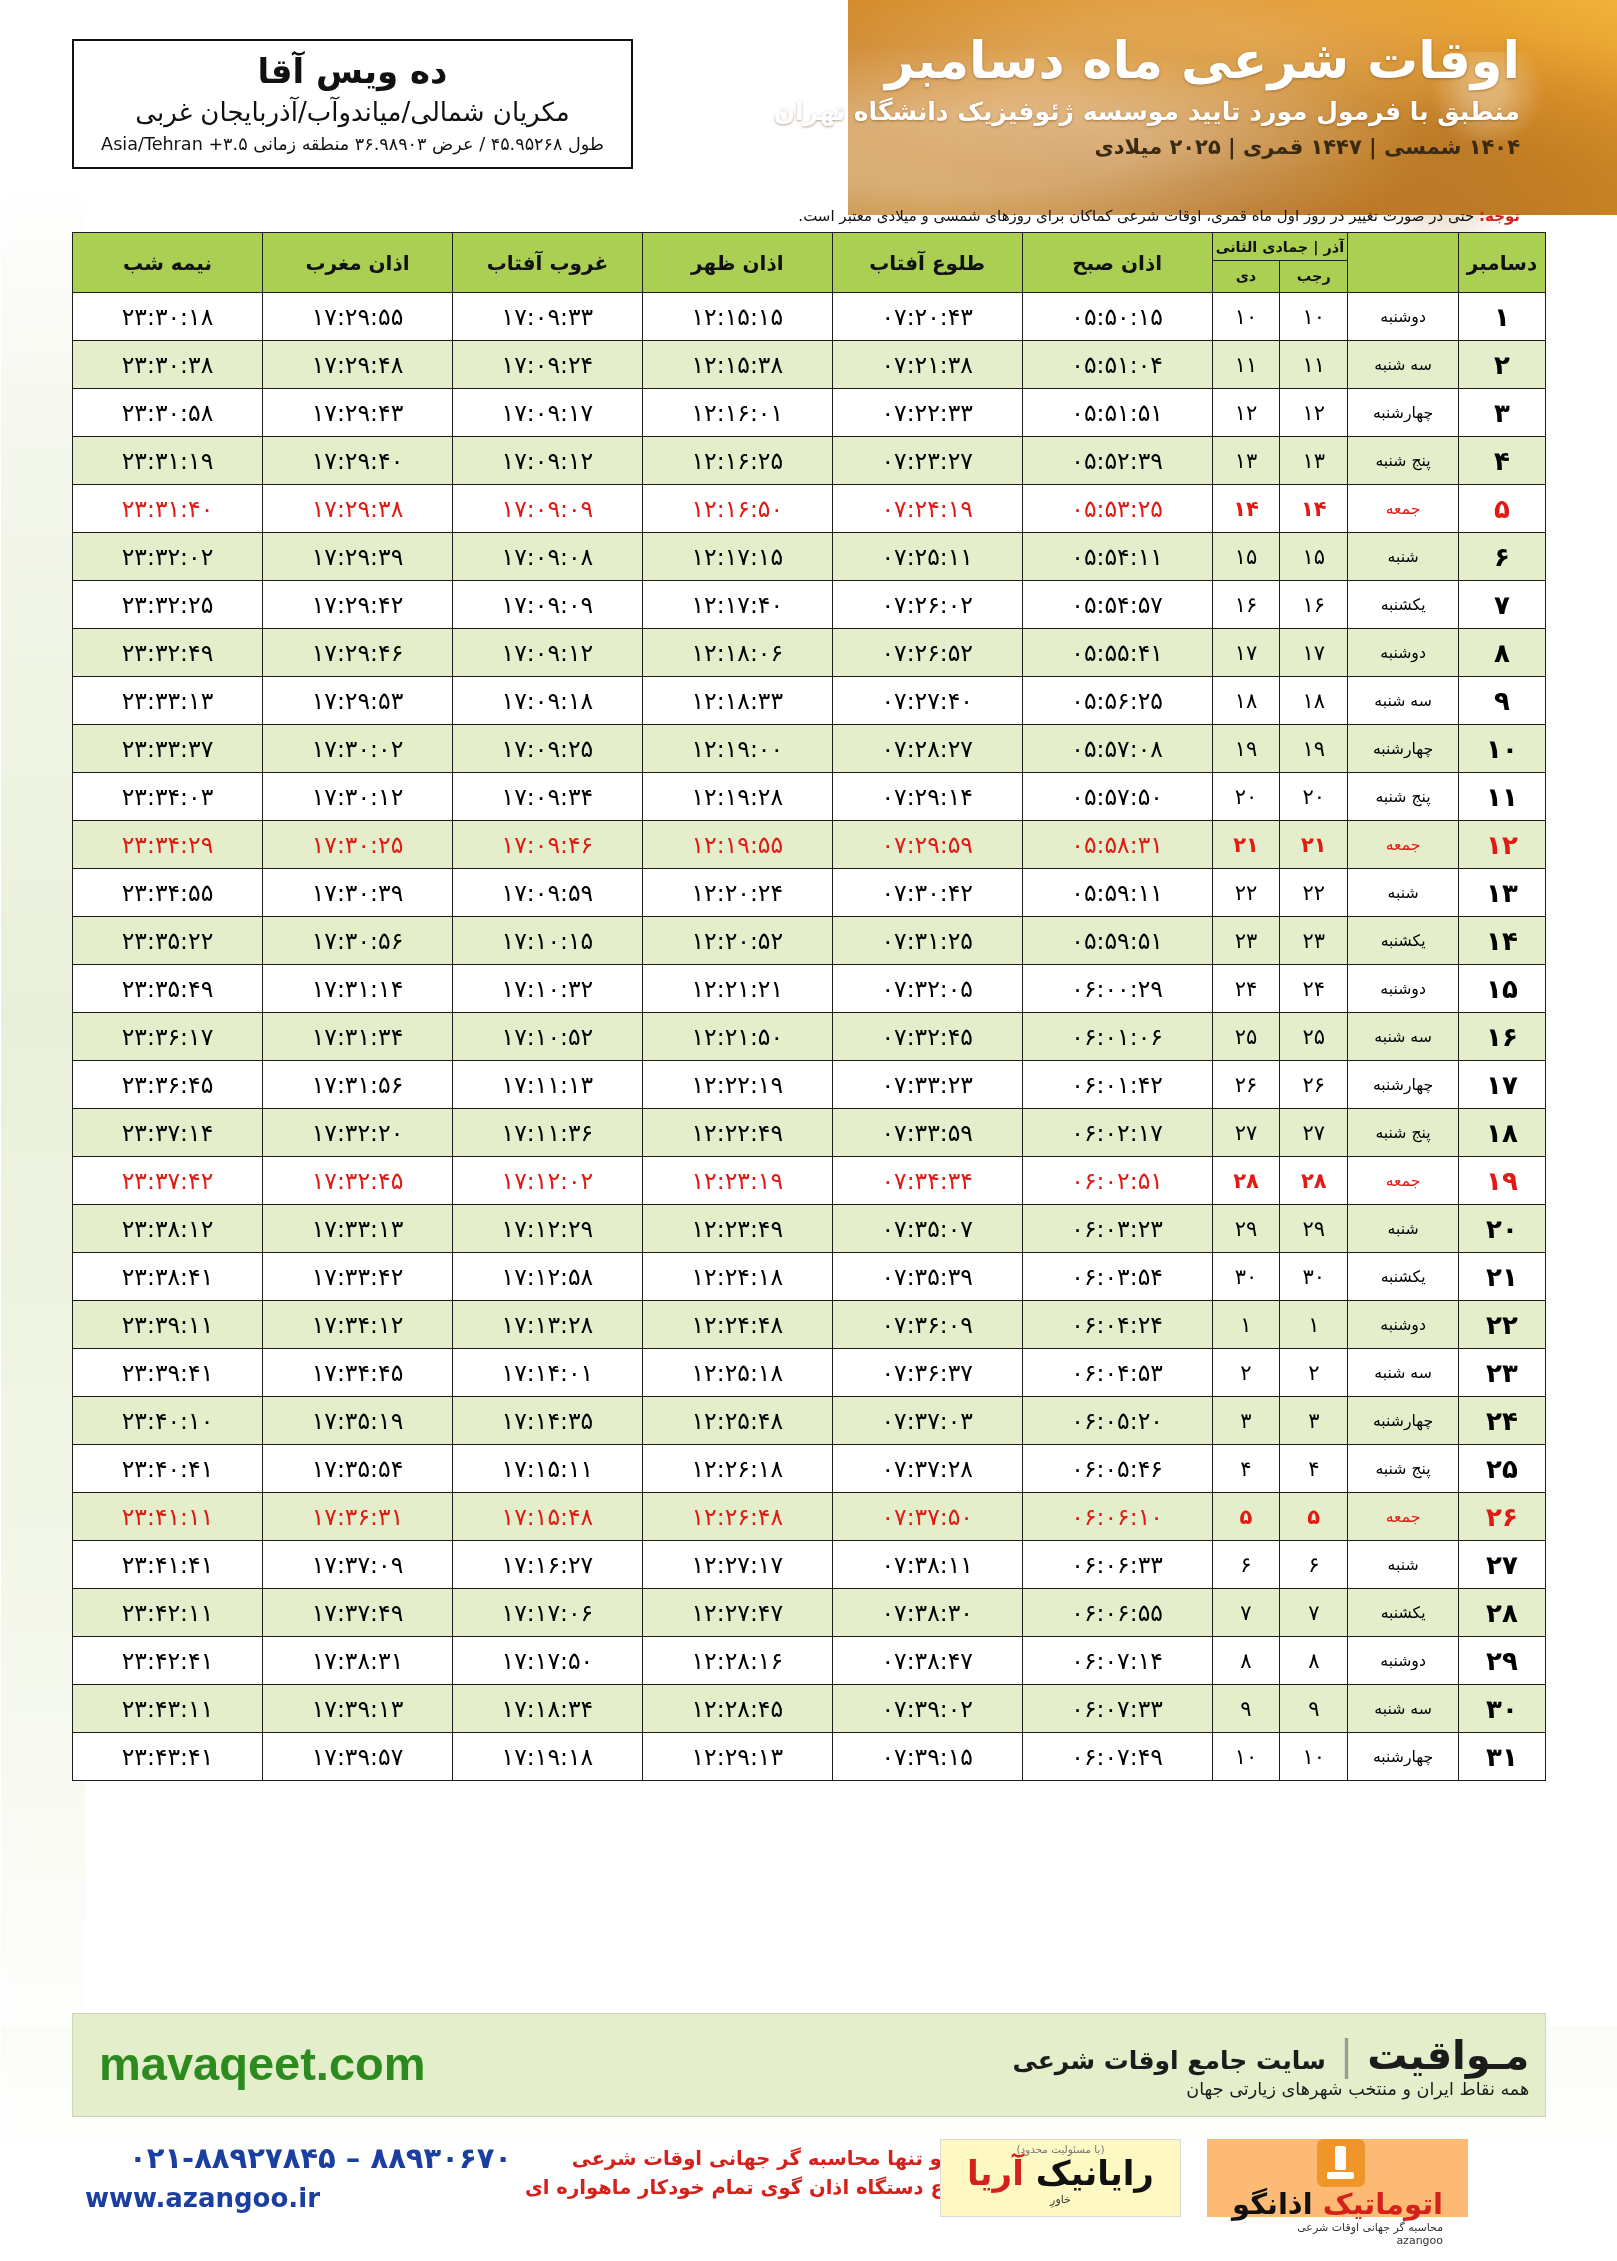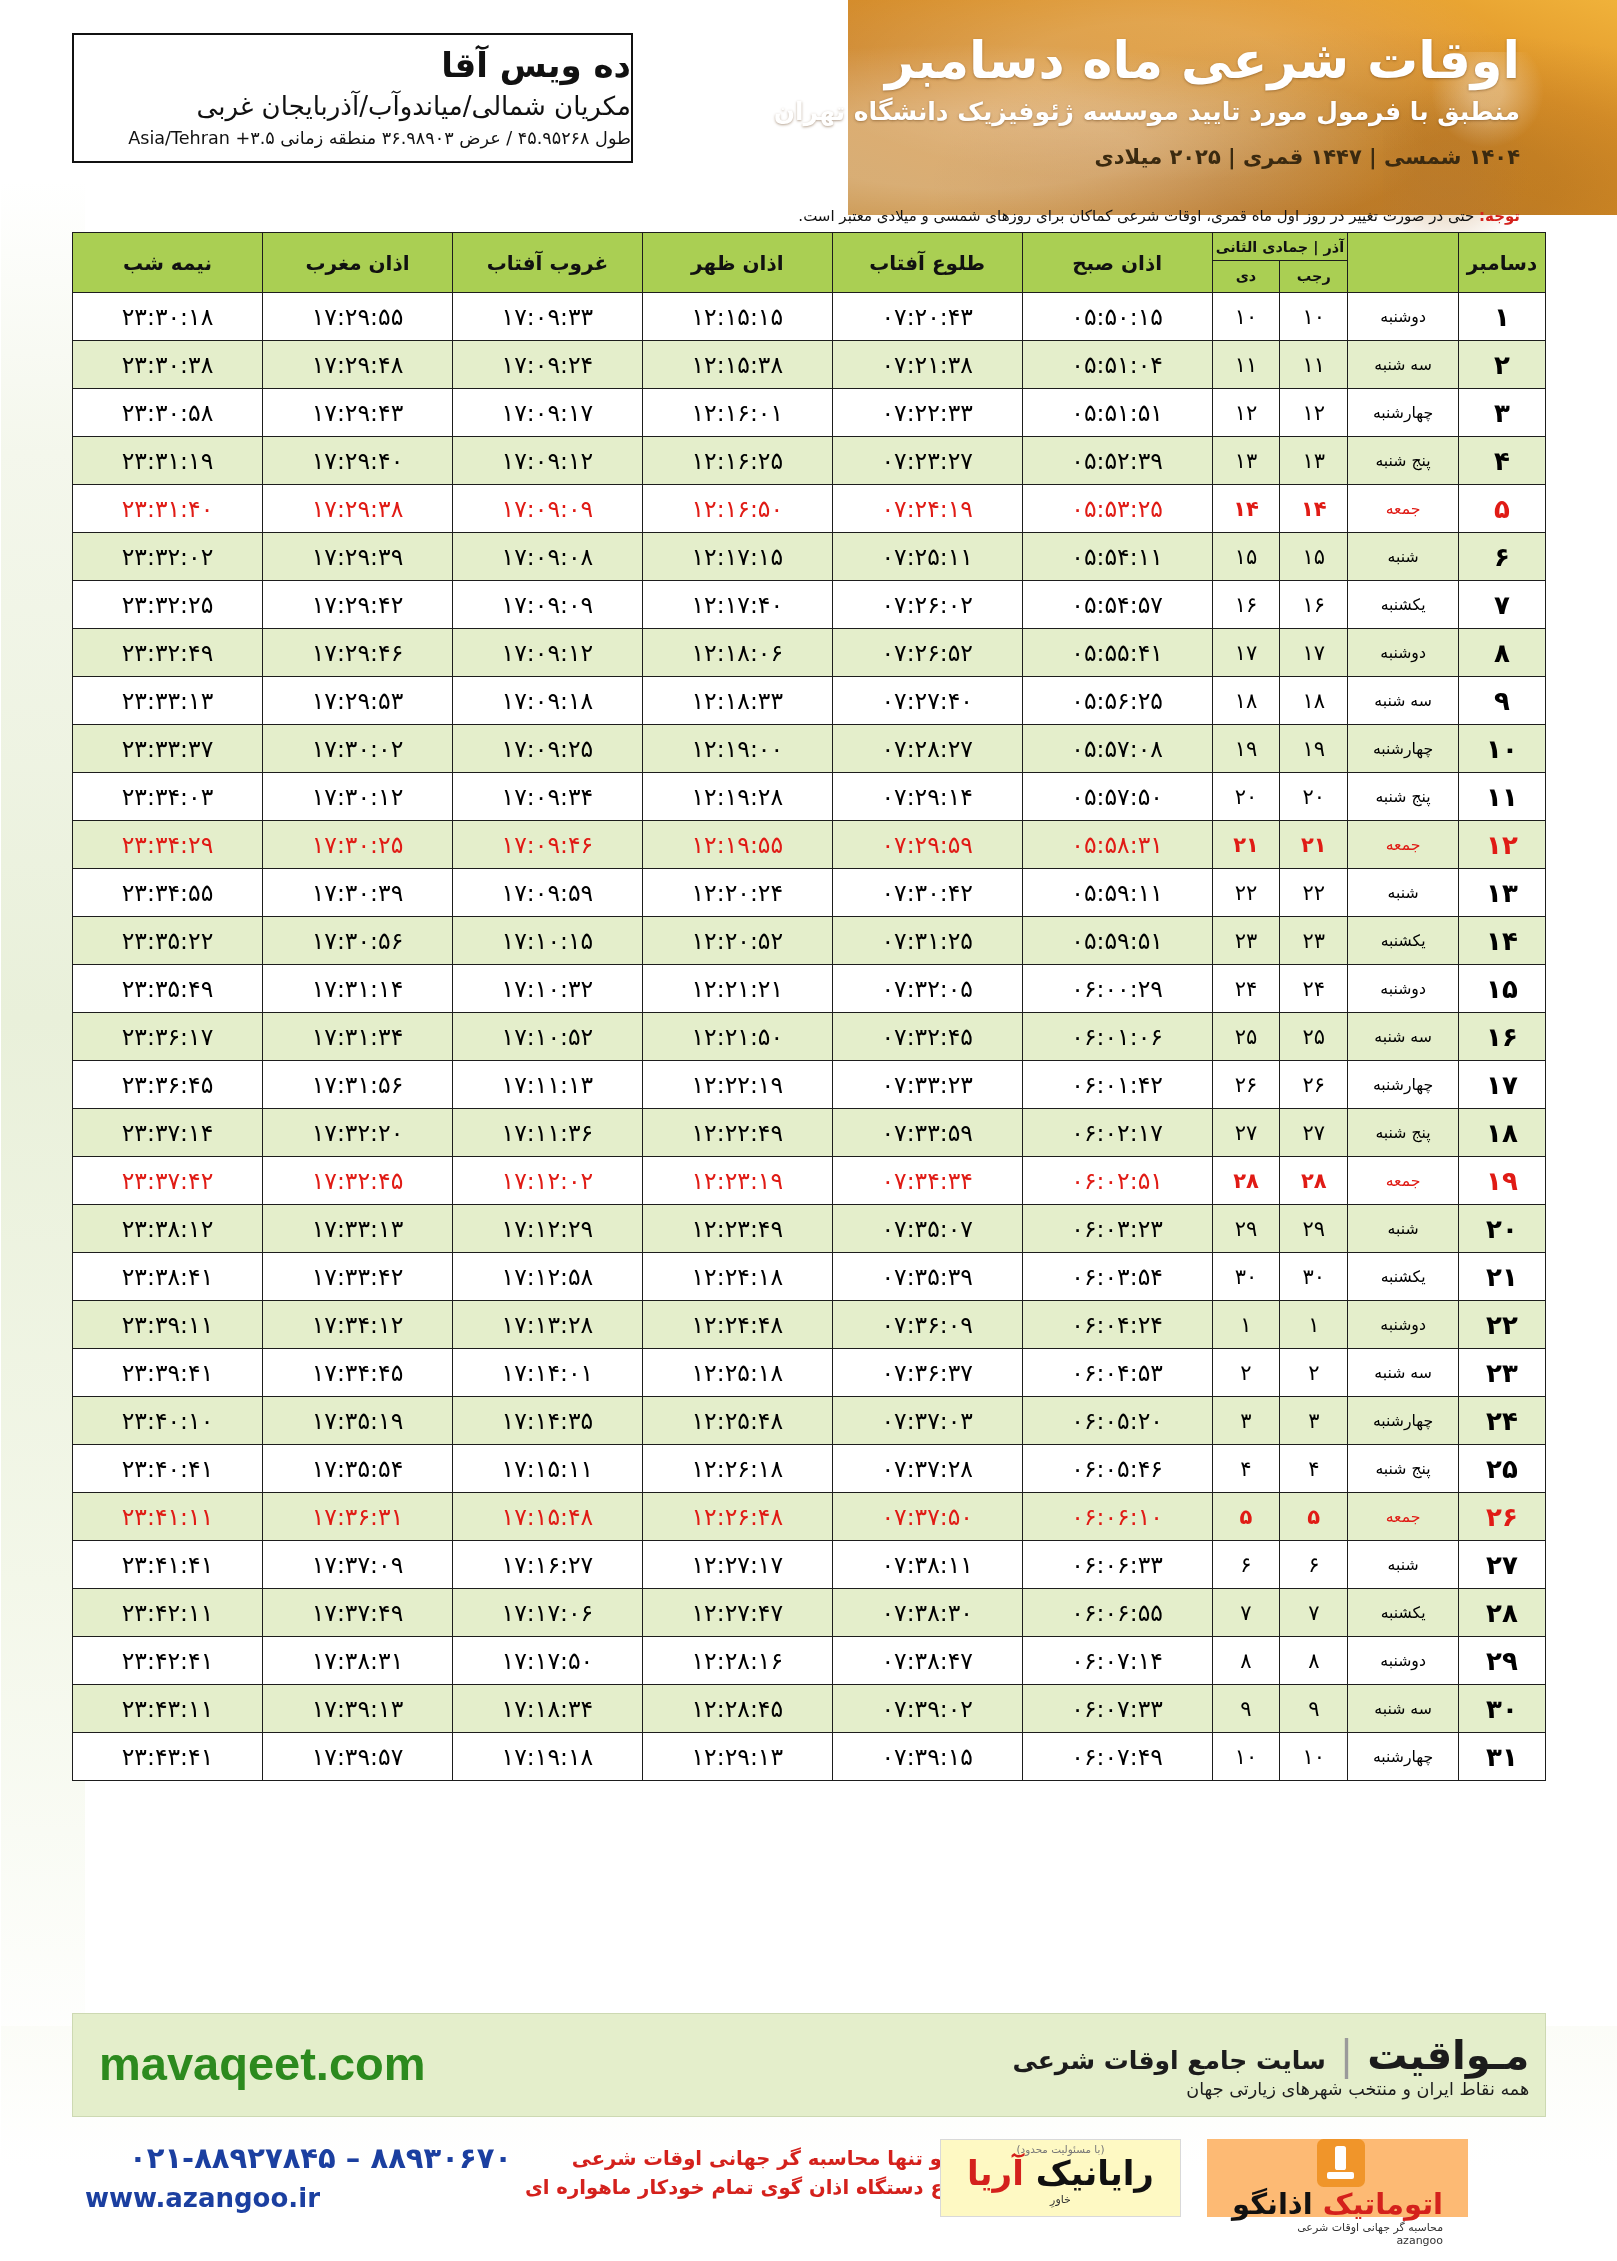--- a/index.html
+++ b/index.html
@@ -46,25 +46,25 @@
   .page { position:relative; z-index:2; width:1618px; height:2261px; }
 
   
   .header { position:absolute; top:0; right:0; width:1618px; height:215px; }
   .title-block{
     position:absolute; top:34px; right:98px; text-align:right; color:#ffffff;
     text-shadow: 0 1.3px 2.6px rgba(90,50,10,.45);
   }
   .main-title{ font-size:51px; font-weight:bold; line-height:1.05; letter-spacing:-0.7px;}
   .sub-title{ font-size:25px; font-weight:bold; margin-top:9px; color:#ffffff;}
-  .date-line{ font-size:21px; font-weight:bold; margin-top:19px; color:#3b2a10; text-shadow:none;}
+  .date-line{ font-size:21px; font-weight:bold; margin-top:9px; color:#3b2a10; text-shadow:none;}
 
   .city-box{
-    position:absolute; top:33px; left:72px; width:561px; height:130px;
-    border:2px solid #111; background:#ffffff; padding-top:10.4px;
+    position:absolute; top:39px; left:72px; width:561px; height:130px;
+    border:2px solid #111; background:#ffffff; text-align:center; padding-top:10.4px;
   }
   .city-name{ font-size:34px; font-weight:bold; color:#111; }
   .city-region{ font-size:26px; color:#111; margin-top:5.2px;}
   .city-coords{ font-size:17.6px; color:#111; margin-top:7.8px; direction:ltr; unicode-bidi:plaintext;}
 
   .note-line{
     position:absolute; top:207px; right:98px; left:72px;
     font-size:15px; color:#111;
   }
   .note-line .note-red{ color:#d4211c; font-weight:bold; }

